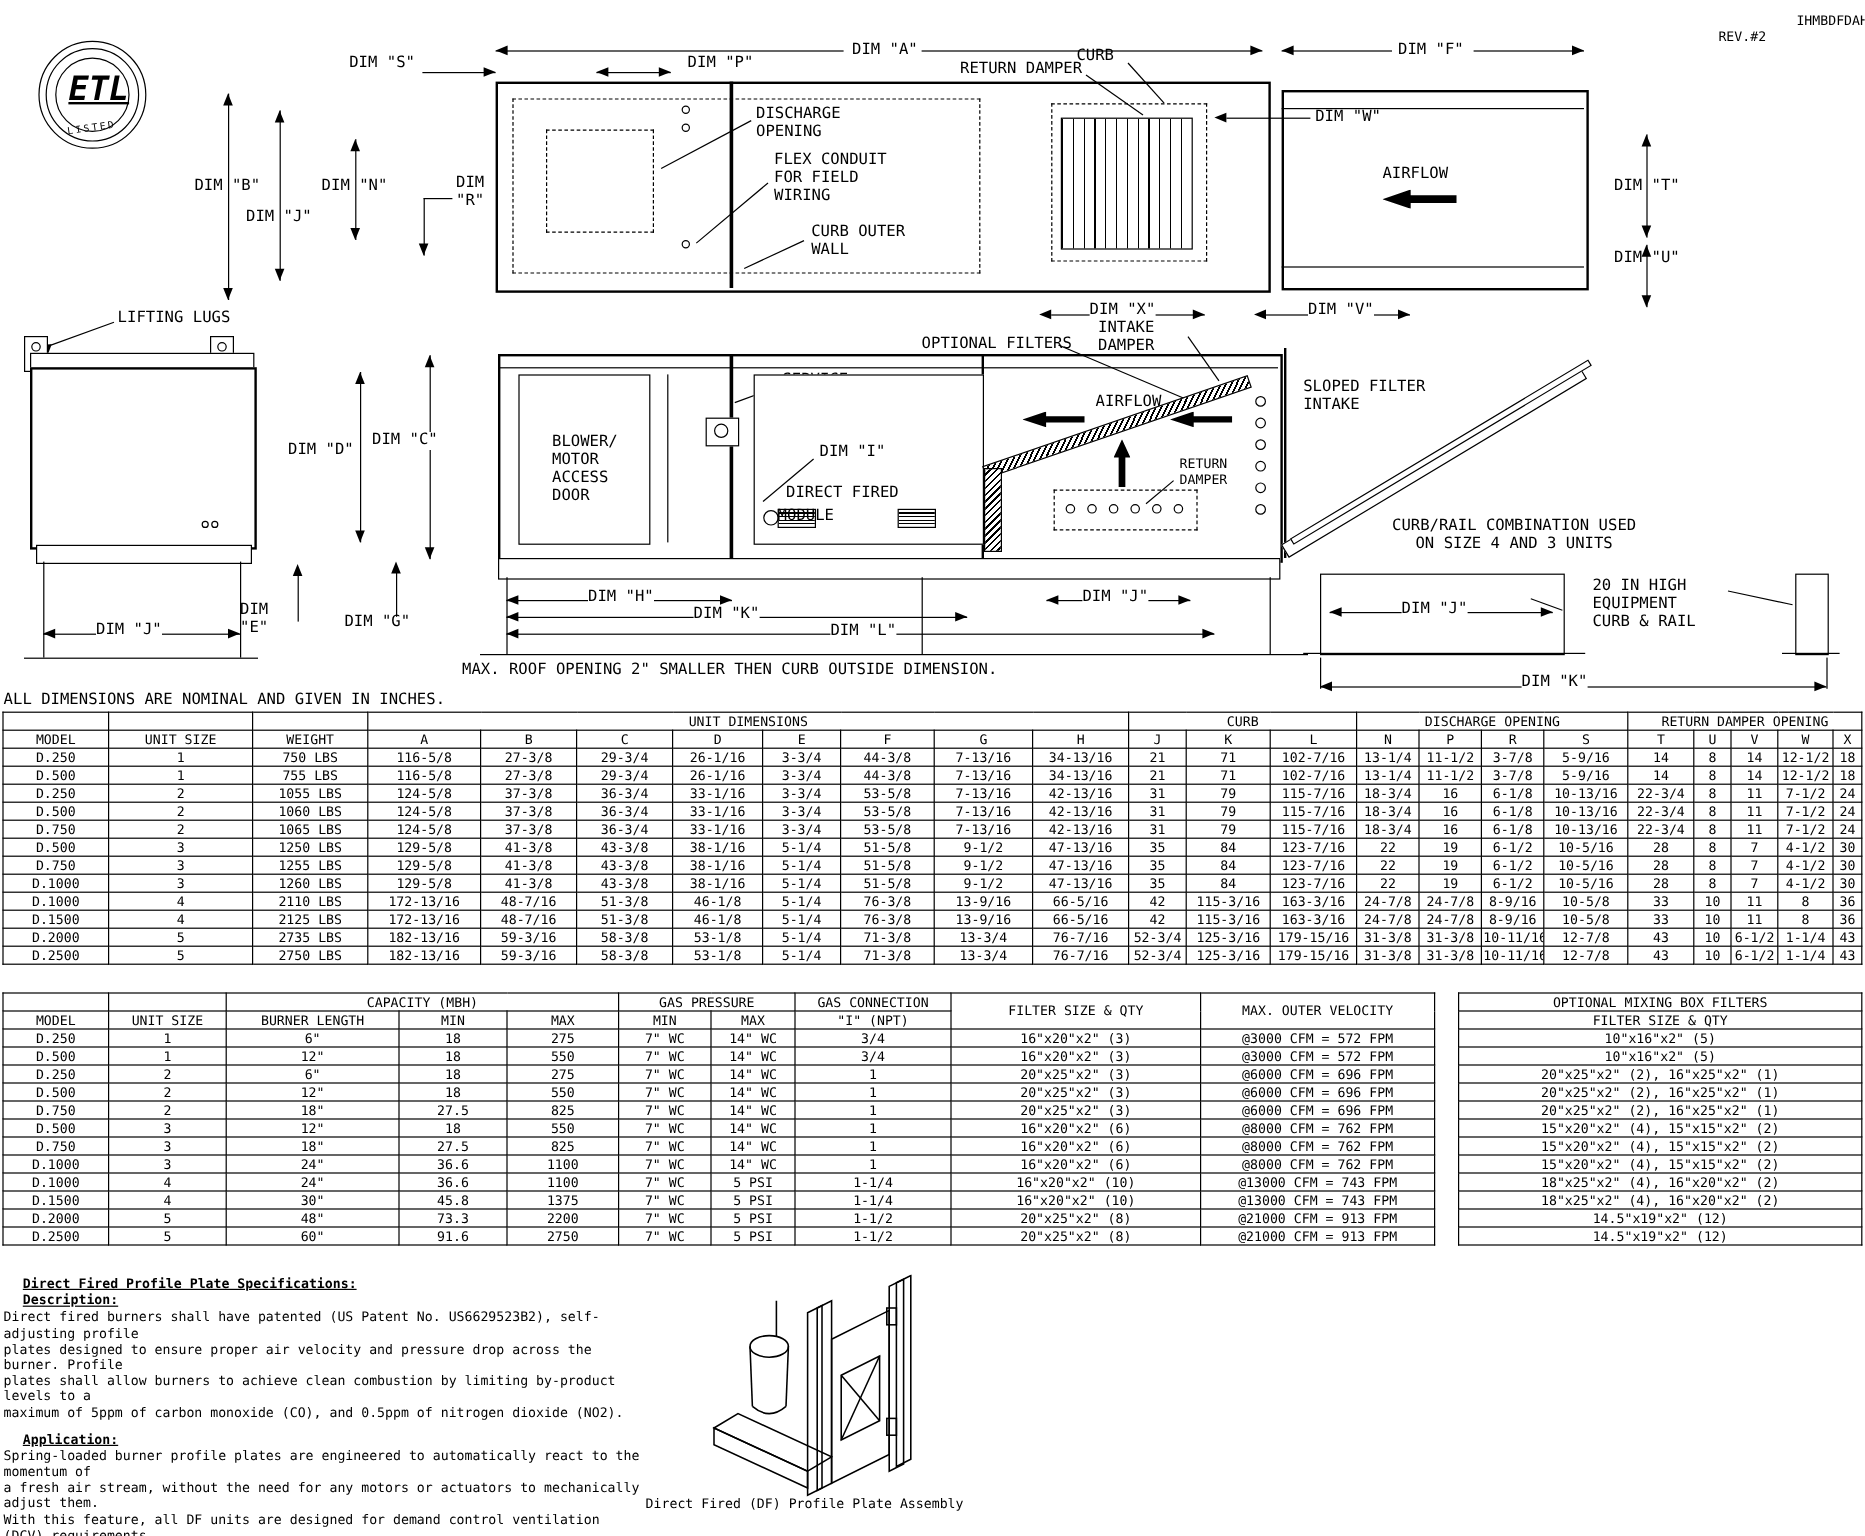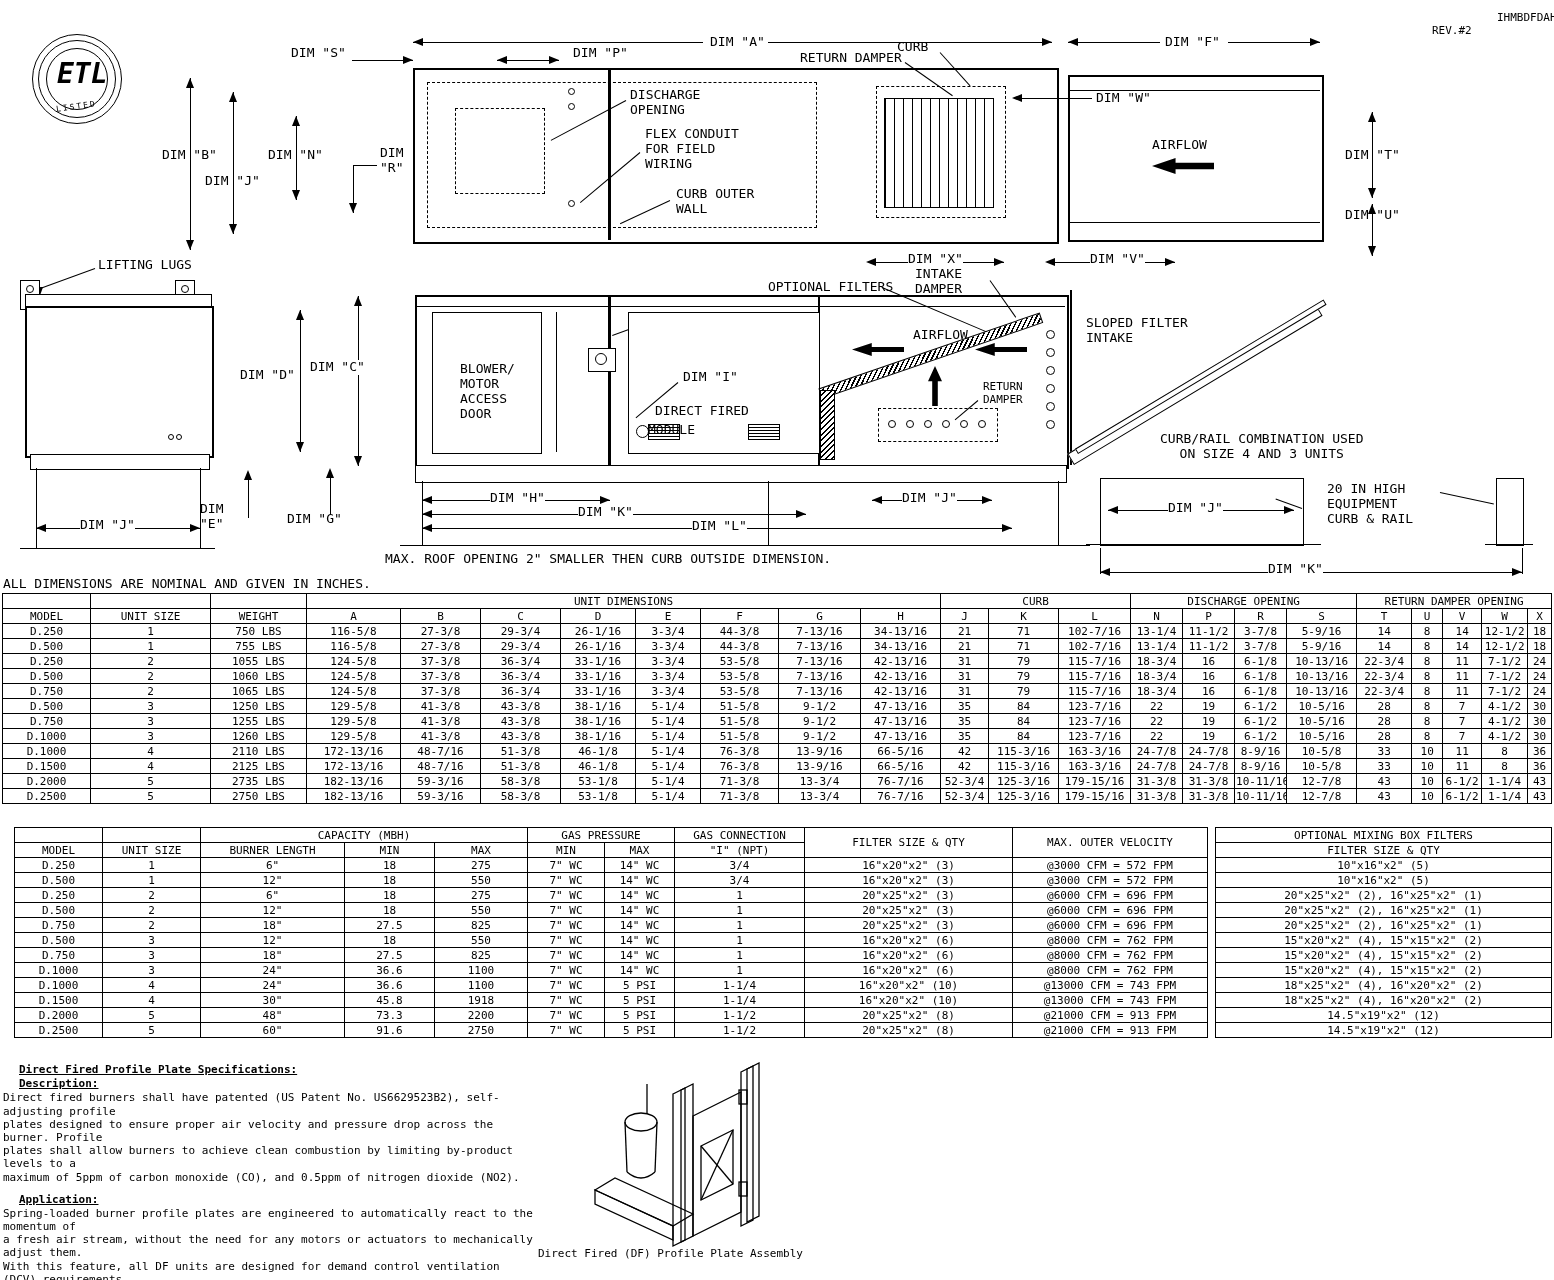--- a/index.html
+++ b/index.html
@@ -40,21 +40,21 @@
 <div id="sheet">
 
   <div class="lbl sm" style="left:1497px;top:12px;">IHMBDFDAH</div>
   <div class="lbl sm" style="left:1432px;top:25px;">REV.#2</div>
   <div class="lbl sm" style="left:1560px;top:25px;">11/02/2016</div>
 
   <div>
     <div class="logo-ring" style="left:32px;top:34px;width:88px;height:88px;"></div>
     <div class="logo-ring" style="left:38px;top:40px;width:76px;height:76px;"></div>
     <div class="logo-ring" style="left:46px;top:48px;width:60px;height:60px;"></div>
-    <div class="lbl" style="left:57px;top:58px;font-size:28px;font-weight:bold;font-style:italic;">ETL</div>
+    <div class="lbl" style="left:57px;top:58px;font-size:28px;font-weight:bold;font-style:italic;text-decoration:underline;">ETL</div>
     <div class="lbl" style="left:56px;top:102px;font-size:8px;letter-spacing:2px;transform:rotate(-8deg);">LISTED</div>
   </div>
 
   <div class="box" style="left:413px;top:68px;width:642px;height:172px;"></div>
   <div class="dlv" style="left:608px;top:68px;height:172px;border-left:3px solid #000;"></div>
   <div class="dash" style="left:427px;top:82px;width:388px;height:144px;"></div>
   <div class="dash" style="left:455px;top:108px;width:88px;height:84px;"></div>
   <div class="cir" style="left:568px;top:88px;width:5px;height:5px;"></div>
   <div class="cir" style="left:568px;top:103px;width:5px;height:5px;"></div>
   <div class="cir" style="left:568px;top:200px;width:5px;height:5px;"></div>
@@ -665,21 +665,21 @@
           <td>12-7/8</td>
           <td>43</td>
           <td>10</td>
           <td>6-1/2</td>
           <td>1-1/4</td>
           <td>43</td>
         </tr>
       </tbody>
   </table>
 
-  <table class="t-abs" style="left:2px;top:827px;width:1194px;margin-left:12px;">
+  <table class="t-abs" style="left:2px;top:827px;width:1194px;">
     <colgroup>
       <col style="width:88px">
         <col style="width:98px">
         <col style="width:144px">
         <col style="width:90px">
       <col style="width:93px">
         <col style="width:77px">
         <col style="width:70px">
         <col style="width:130px">
       <col style="width:208px">
@@ -813,21 +813,21 @@
           <td>5 PSI</td>
           <td>1-1/4</td>
           <td>16"x20"x2" (10)</td>
           <td>@13000 CFM = 743 FPM</td>
         </tr>
         <tr>
           <td>D.1500</td>
           <td>4</td>
           <td>30"</td>
           <td>45.8</td>
-          <td>1918</td>
+          <td>1375</td>
           <td>7" WC</td>
           <td>5 PSI</td>
           <td>1-1/4</td>
           <td>16"x20"x2" (10)</td>
           <td>@13000 CFM = 743 FPM</td>
         </tr>
         <tr>
           <td>D.2000</td>
           <td>5</td>
           <td>48"</td>

